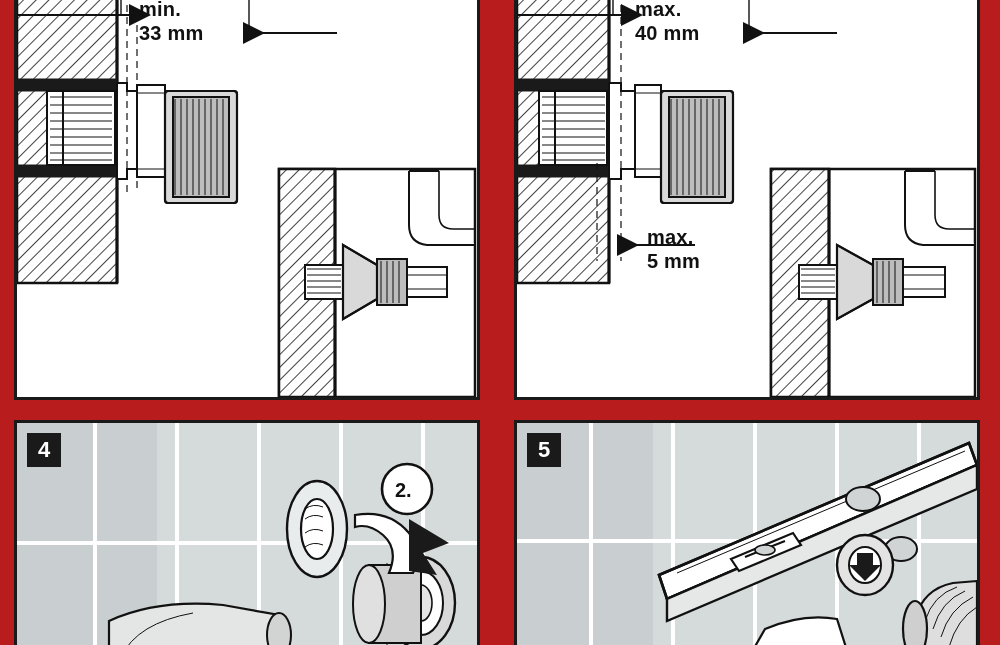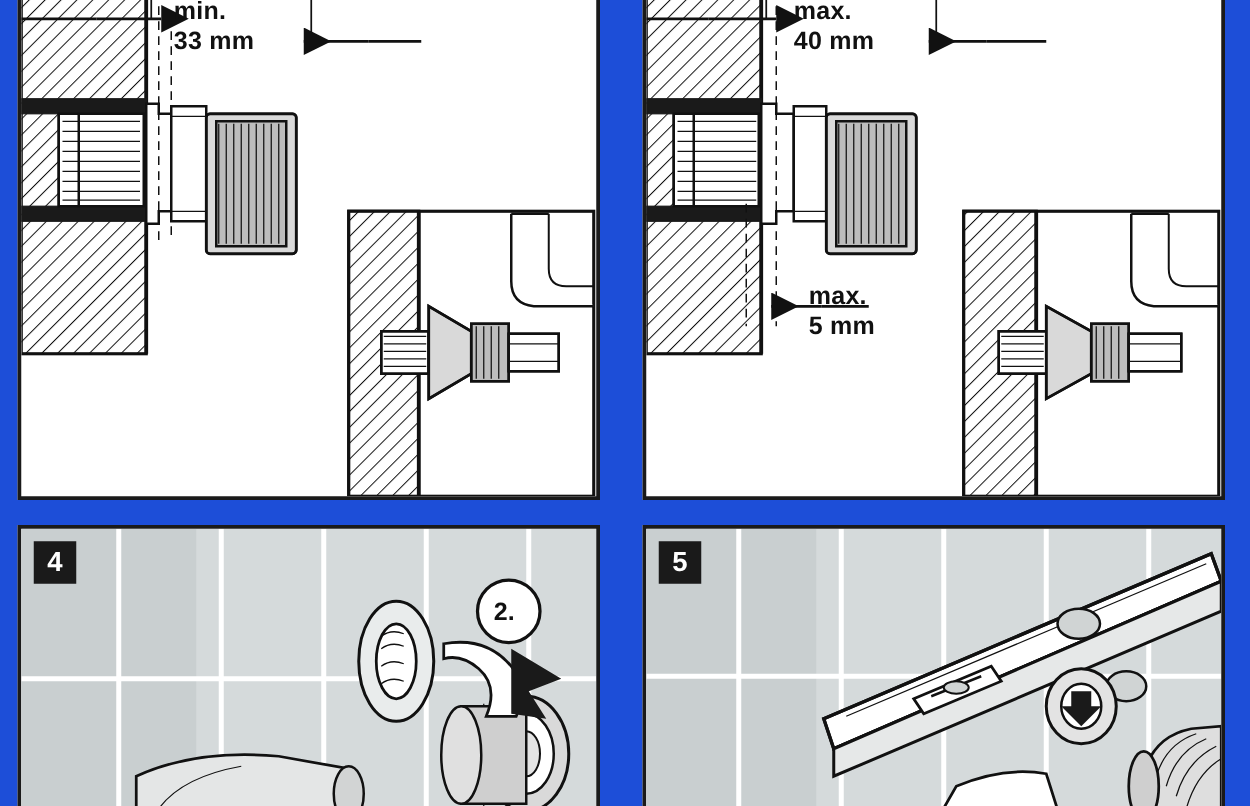--- a/index.html
+++ b/index.html
@@ -10,21 +10,21 @@
   body {
     width: 1000px;
     height: 645px;
     font-family: "Liberation Sans", sans-serif;
     overflow: hidden;
   }
   .sheet {
     position: relative;
     width: 1000px;
     height: 645px;
-    background: #1d4ed8;
+    background: #b91c1c;
   }
 
   
   .panel {
     position: absolute;
     background: #ffffff;
     border: 3px solid #1a1a1a;
     box-sizing: border-box;
     overflow: hidden;
   }

